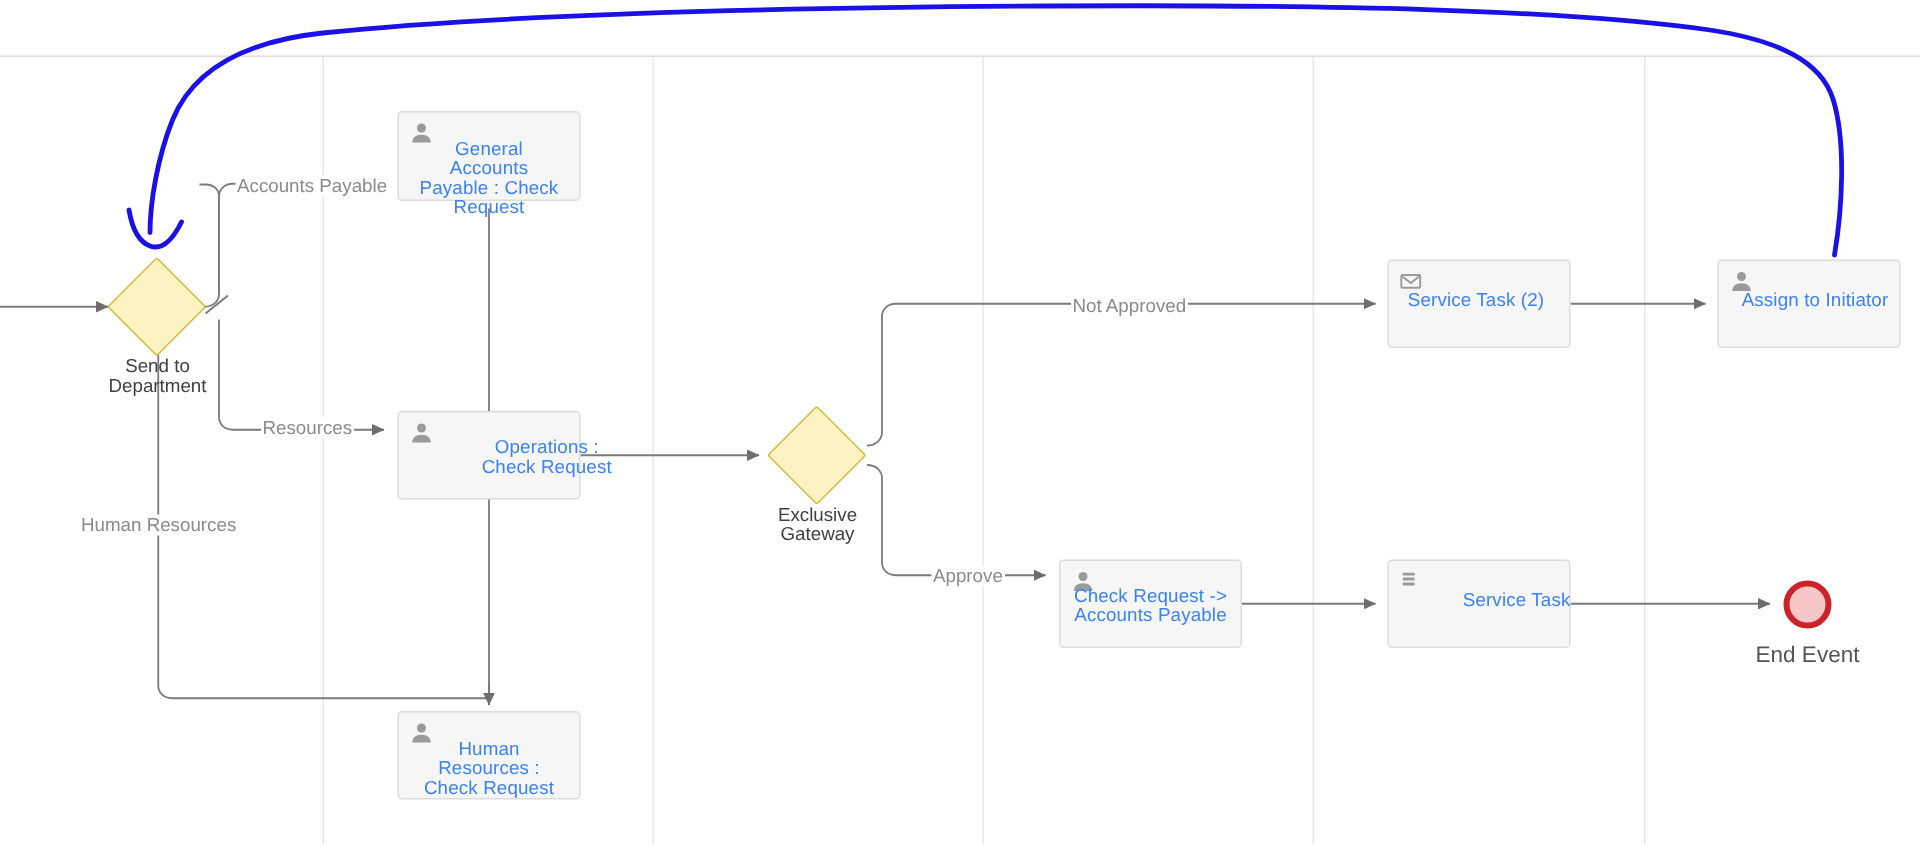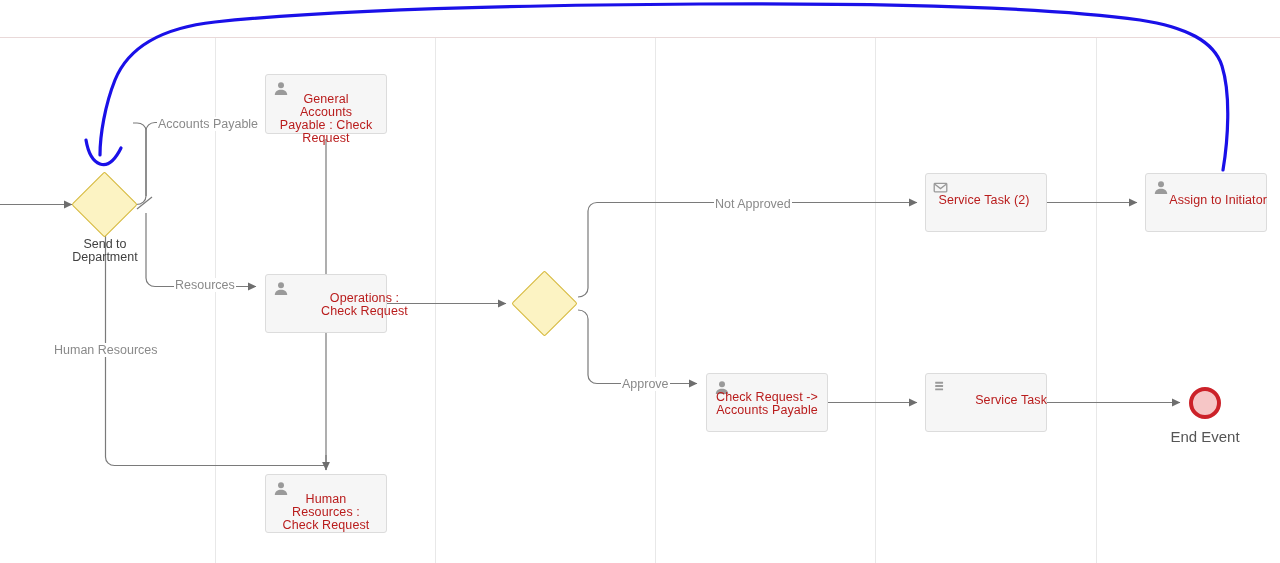--- a/index.html
+++ b/index.html
@@ -34,25 +34,25 @@
     border: 1px solid #dcdcdc;
     border-radius: 3px;
   }
   .task-label {
     position: absolute;
     left: 0;
     width: 100%;
     text-align: center;
     font-size: 12.5px;
     line-height: 13px;
-    color: #b91c1c;
+    color: #3b82f6;
     letter-spacing: 0.1px;
   }
   .task-label.left {
-    text-align: right;
+    text-align: center;
     padding-left: 8px;
     box-sizing: border-box;
   }
   .task-icon {
     position: absolute;
     left: 7px;
     top: 6px;
     width: 16px;
     height: 16px;
     color: #9a9a9a;
@@ -217,20 +217,24 @@
       </svg>
     </span>
   </div>
   <div class="task-label" style="left:265px; top:493px; width:122px;">
     <div>Human</div>
     <div>Resources :</div>
     <div>Check Request</div>
   </div>
 
   <div class="gateway" style="left:521px; top:280px; width:47px; height:47px;"></div>
+  <div class="gw-label" style="left:470px; top:337px;">
+    <div>Exclusive</div>
+    <div>Gateway</div>
+  </div>
 
   <div class="task" style="left:925px; top:173px; width:122px; height:59px;">
     <span class="task-icon">
       <svg viewBox="0 0 16 16" width="15" height="15" fill="none" stroke="#9a9a9a" stroke-width="1.4">
         <rect x="1.3" y="3.6" width="13.4" height="9" rx="0.8"></rect>
         <path d="M1.6 4.2 L8 9.2 L14.4 4.2"></path>
       </svg>
     </span>
   </div>
   <div class="task-label" style="left:925px; top:194px; width:118px;">Service Task (2)</div>

